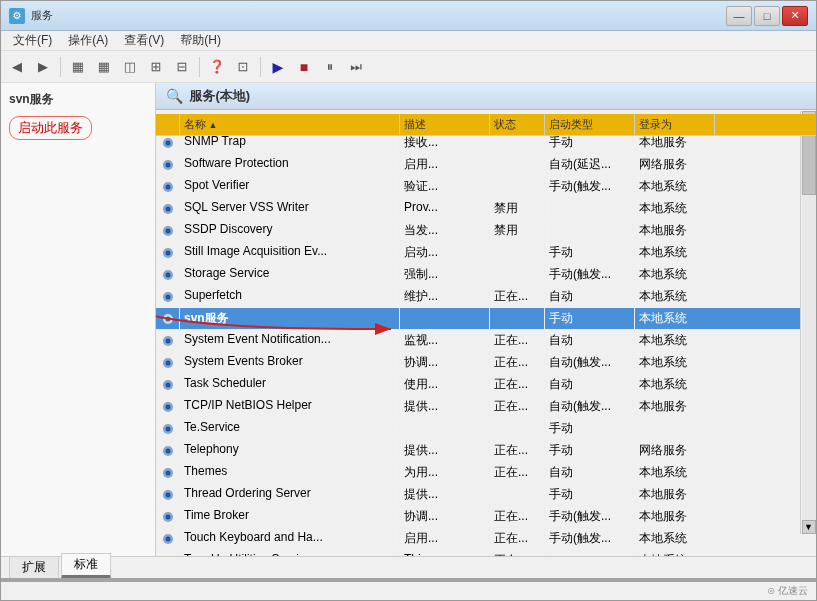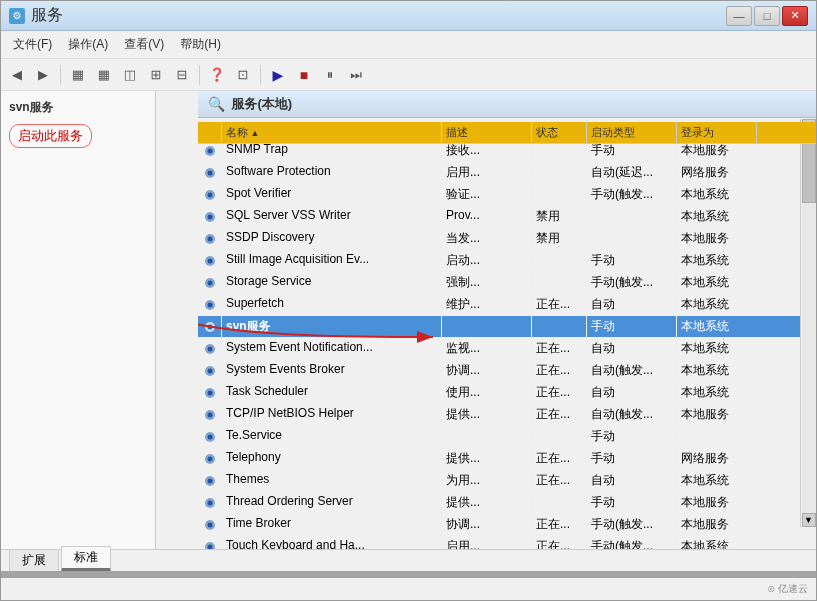--- a/index.html
+++ b/index.html
@@ -44,21 +44,21 @@
       background: #4a9fd4;
       border-radius: 2px;
       display: flex;
       align-items: center;
       justify-content: center;
       font-size: 10px;
       color: white;
     }
 
     .title-bar-title {
-      font-size: 16px;
+      font-size: 11px;
       color: #333;
     }
 
     .title-bar-controls {
       display: flex;
       gap: 2px;
     }
 
     .title-btn {
       width: 26px;
@@ -75,21 +75,21 @@
     }
 
     .title-btn.close {
       background: linear-gradient(to bottom, #e8504a, #c0302a);
       color: white;
       border-color: #a02020;
     }
 
     
     .menu-bar {
-      height: 28px;
+      height: 20px;
       background: #f0f0f0;
       display: flex;
       align-items: center;
       padding: 9px 4px;
       border-bottom: 1px solid #ddd;
     }
 
     .menu-item {
       padding: 2px 8px;
       font-size: 12px;
@@ -127,21 +127,20 @@
       height: 20px;
       background: #ccc;
       margin: 0 3px;
     }
 
     
     .main-content {
       display: flex;
       flex: 1;
       overflow: hidden;
-      gap: 42px;
     }
 
     
     .left-panel {
       width: 155px;
       background: #f8f8f8;
       border-right: 1px solid #ccc;
       display: flex;
       flex-direction: column;
       padding: 8px;
@@ -288,23 +287,23 @@
     }
 
     .tab.active {
       background: #f8f8f8;
       border-bottom: 4px solid #737373;
       margin-bottom: -1px;
     }
 
     
     .status-bar {
-      height: 29px;
+      height: 22px;
       background: #f0f0f0;
-      border-top: 7px solid #a3a3a3;
+      border-top: 4px solid #a3a3a3;
       display: flex;
       align-items: center;
       justify-content: flex-end;
       padding: 0 8px;
       font-size: 11px;
       color: #555;
       gap: 4px;
     }
 
     .watermark {

